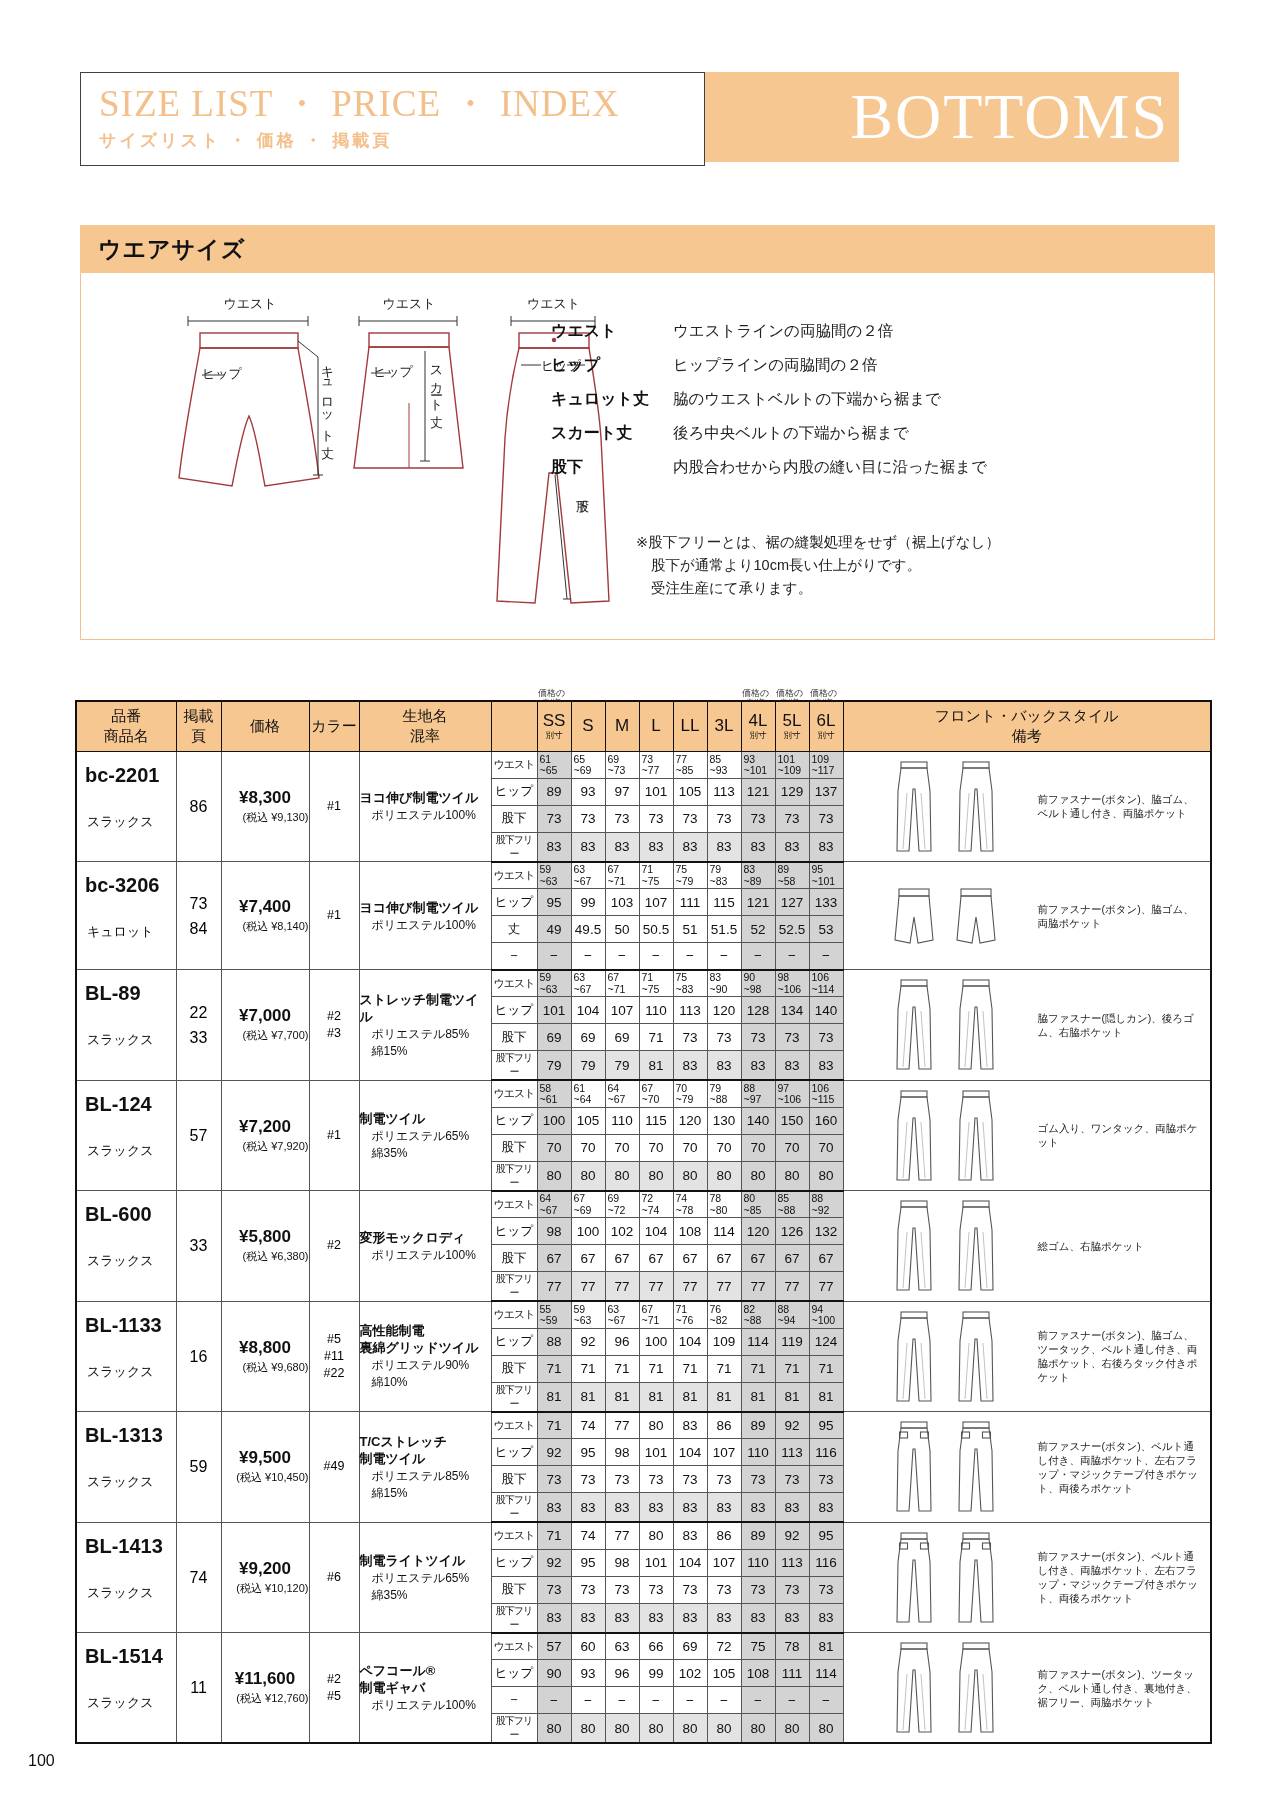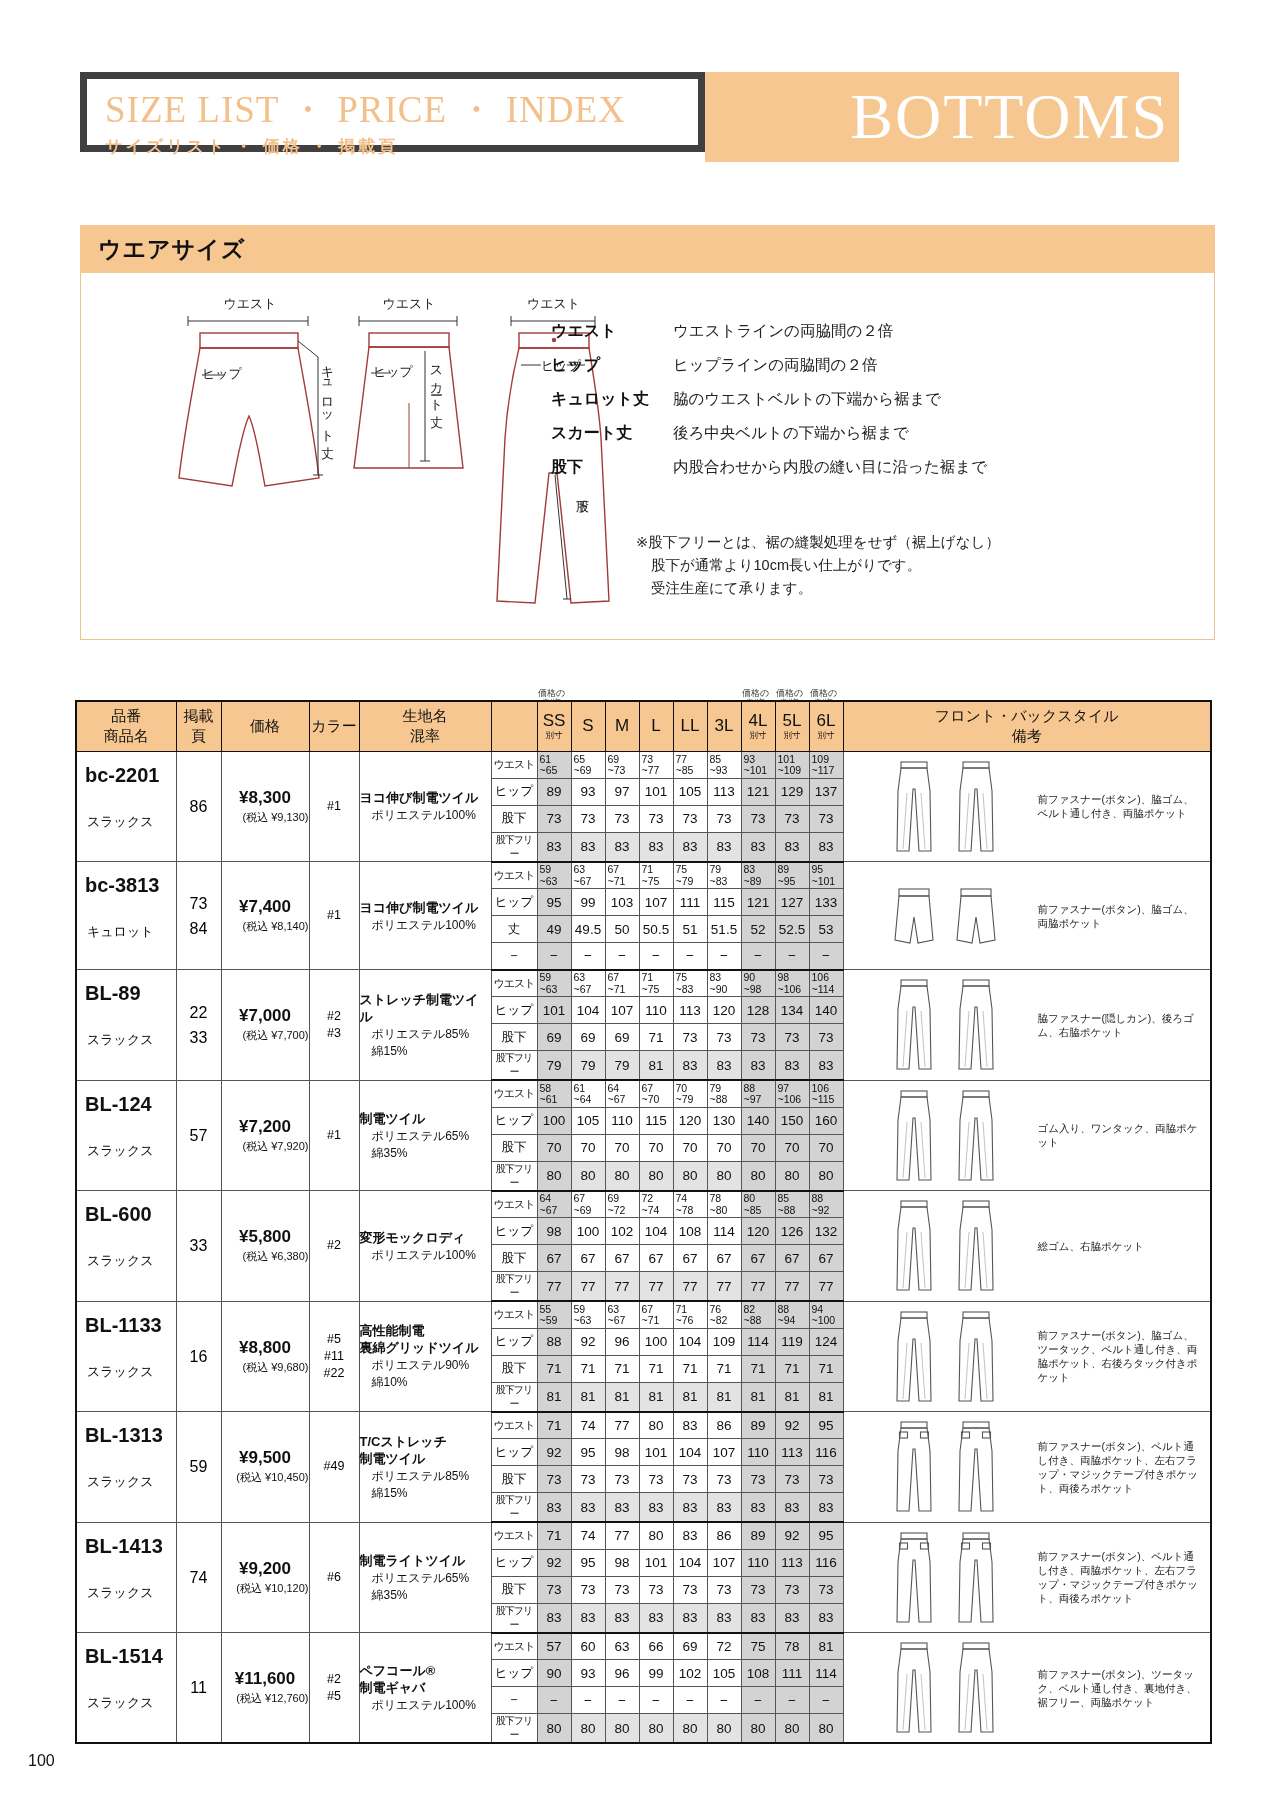--- a/index.html
+++ b/index.html
@@ -1,21 +1,21 @@
 <!DOCTYPE html>
 <html><head>
 <meta charset="utf-8">
 <style>
   * { margin:0; padding:0; box-sizing:border-box; }
   body { background:#ffffff; font-family:"Liberation Sans","DejaVu Sans",sans-serif; }
   #page { position:relative; width:1280px; height:1811px; background:#fff; overflow:hidden; }
 
   
-  .hdr-left { position:absolute; left:80px; top:72px; width:625px; height:80px;
-    background:#fff; border:7px solid #404040; padding:10px 0 8px 18px; }
+  .hdr-left { position:absolute; left:80px; top:72px; width:625px; height:94px;
+    background:#fff; border:1px solid #404040; padding:10px 0 8px 18px; }
   .hdr-title-en { font-family:"Liberation Serif","DejaVu Serif",serif; color:#F3BF8B;
     font-size:37px; letter-spacing:1px; line-height:42px; }
   .hdr-title-ja { color:#F3BF8B; font-size:17px; font-weight:bold; letter-spacing:3px; margin-top:4px; }
   .hdr-right { position:absolute; left:705px; top:72px; width:474px; height:90px;
     background:#F7C791; display:flex; align-items:center; justify-content:flex-end; padding-right:10px; }
   .hdr-cat { font-family:"Liberation Serif","DejaVu Serif",serif; color:#ffffff;
     font-size:64px; letter-spacing:2px; line-height:64px; }
 
   
   .ws-titlebar { position:absolute; left:80px; top:225px; width:1135px; height:48px;
@@ -375,21 +375,21 @@
           <td class="size-cell shade2">83</td>
           <td class="size-cell shade2">83</td>
           <td class="size-cell shade2">83</td>
           <td class="size-cell shade2">83</td>
           <td class="size-cell shade">83</td>
           <td class="size-cell shade">83</td>
           <td class="size-cell shade">83</td>
         </tr>
         <tr>
           <td class="code-cell" rowspan="4">
-            <div class="pcode">bc-3813</div>
+            <div class="pcode">bc-3206</div>
             <div class="pname">キュロット</div>
           </td>
           <td class="page-cell" rowspan="4">
             <div>73</div>
             <div>84</div>
           </td>
           <td class="price-cell" rowspan="4">
             <div class="price-main">¥7,400</div>
             <div class="price-tax">(税込 ¥8,140)</div>
           </td>
@@ -424,21 +424,21 @@
           <td class="size-cell range">
             <div>79</div>
             <div>~83</div>
           </td>
           <td class="size-cell shade range">
             <div>83</div>
             <div>~89</div>
           </td>
           <td class="size-cell shade range">
             <div>89</div>
-            <div>~95</div>
+            <div>~58</div>
           </td>
           <td class="size-cell shade range">
             <div>95</div>
             <div>~101</div>
           </td>
           <td class="style-cell" rowspan="4">
             <div class="style-inner">
               <div class="figs">
                 <svg width="40" height="62" viewBox="0 0 40 62">
                   <rect x="5" y="4" width="30" height="7" fill="none" stroke="#555" stroke-width="1.1"></rect>

